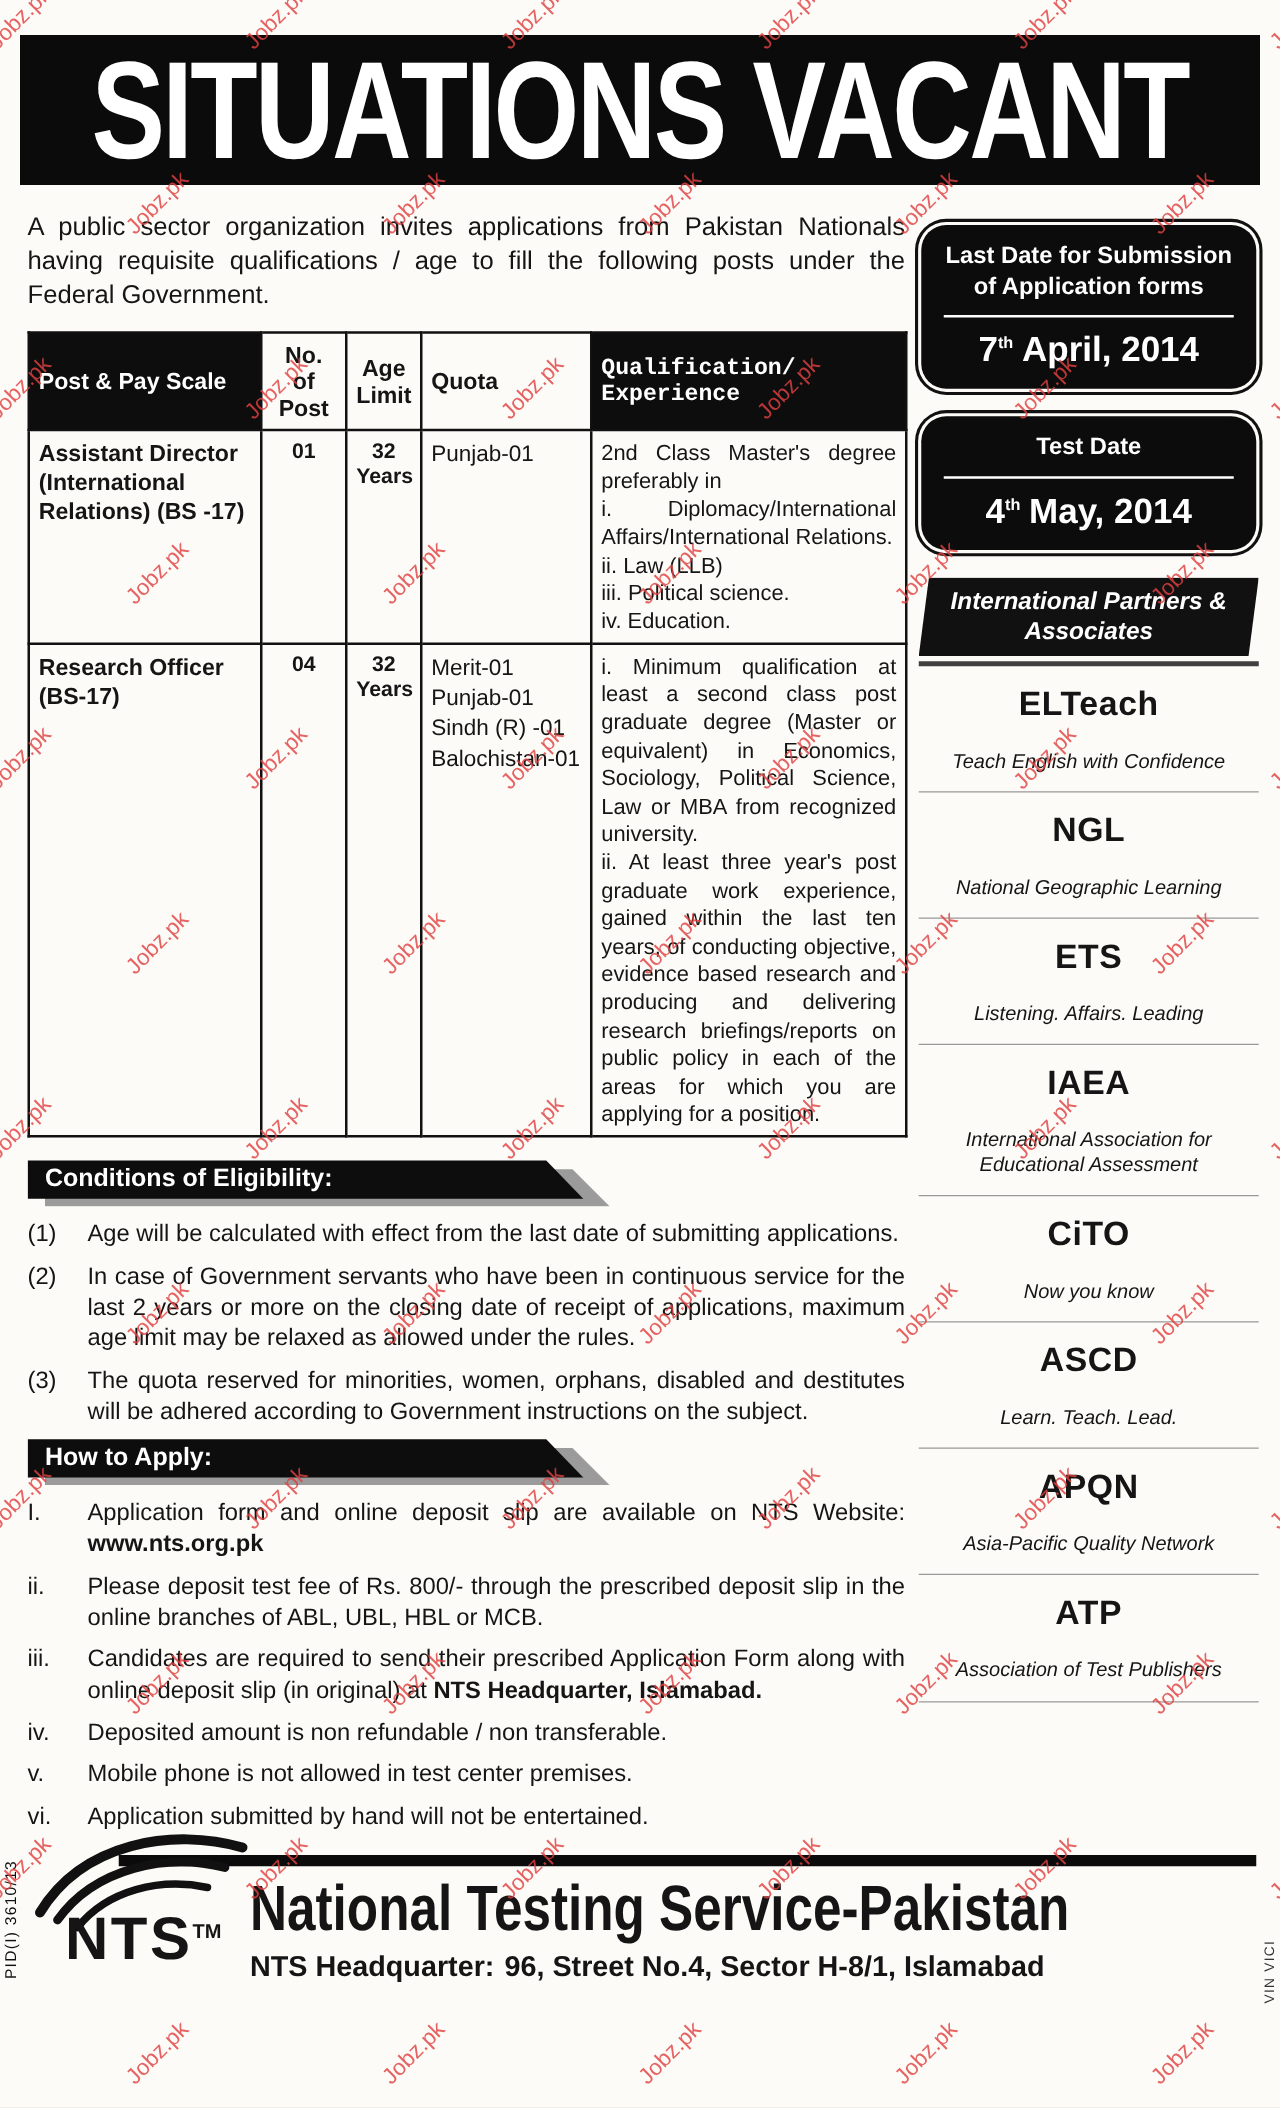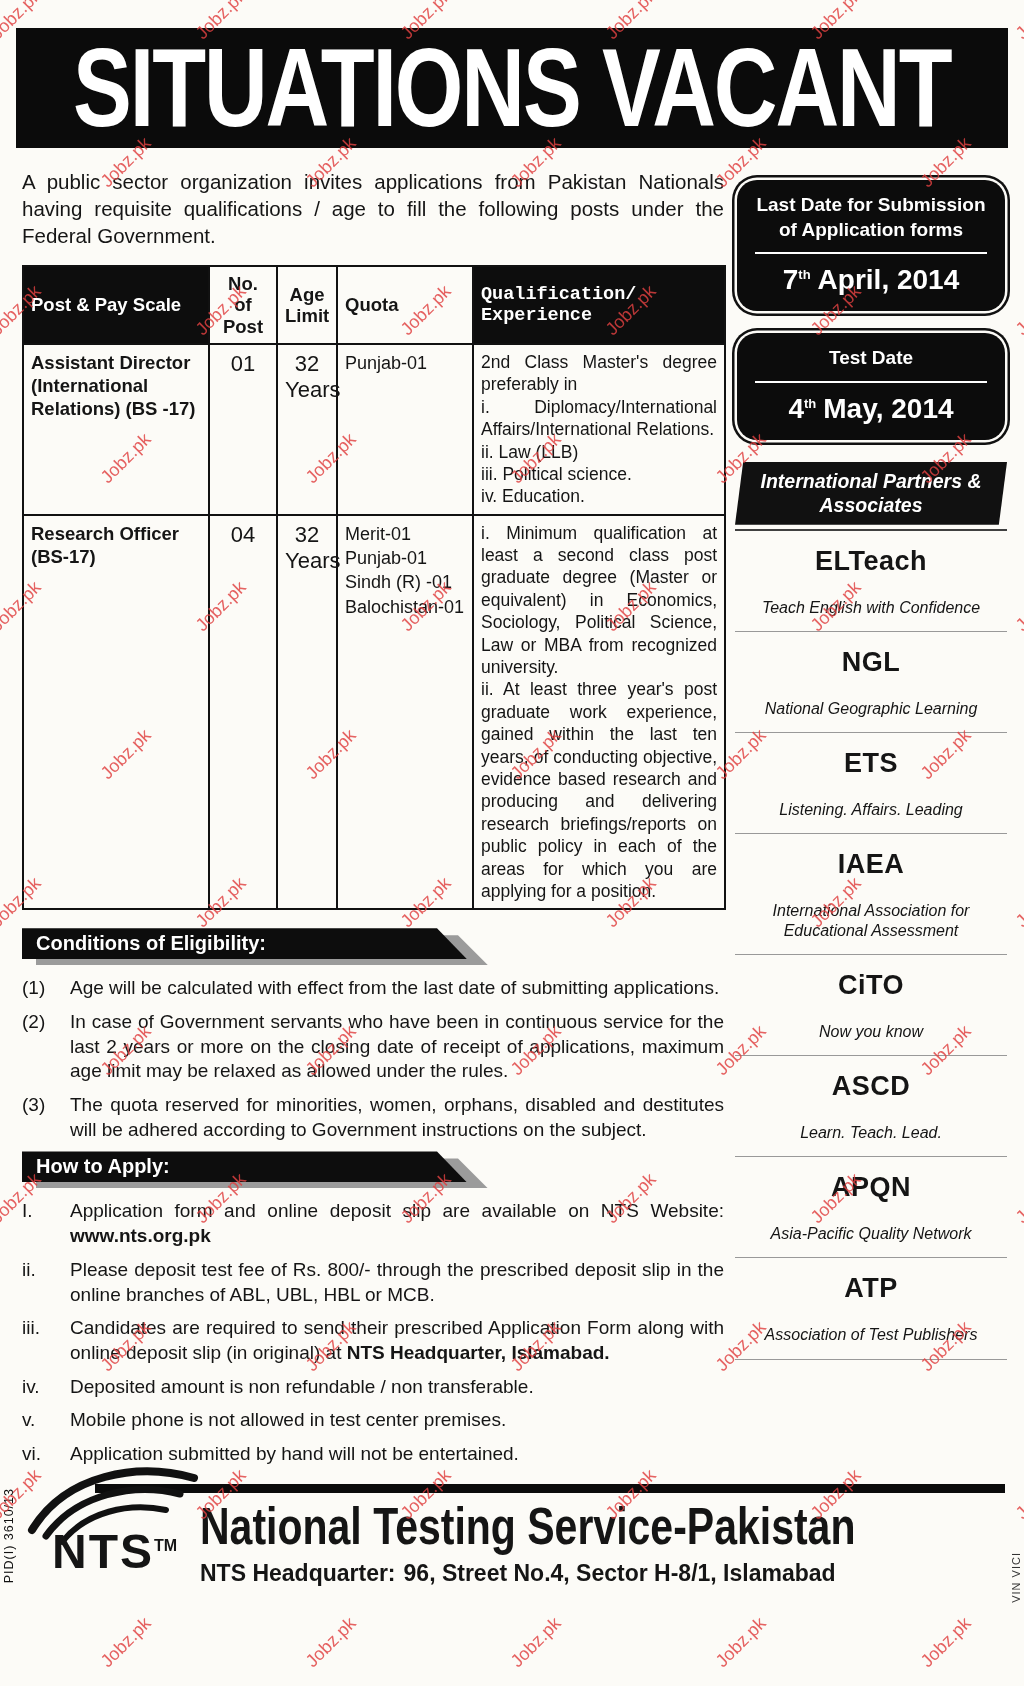--- a/index.html
+++ b/index.html
@@ -28,21 +28,21 @@
   .left-col{position:absolute;left:22px;top:166px;width:702px;}
   .intro{font-size:20.5px;line-height:1.32;text-align:justify;margin:2px 0 16px;}
   table.jobs{border-collapse:collapse;width:702px;table-layout:fixed;margin-bottom:18px;}
   table.jobs th,table.jobs td{border:2px solid #111;padding:6px 7px;vertical-align:top;}
   table.jobs th{vertical-align:middle;font-size:18.5px;line-height:1.15;}
   th.dark{background:#0d0d0d;color:#fff;font-size:19px;text-align:left;}
   th.dark.center{text-align:left;font-family:Liberation Mono, monospace;}
   .pre{white-space:pre-line;}
   .c-post{width:186px;} .c-no{width:68px;} .c-age{width:60px;} .c-quota{width:136px;} .c-qual{width:252px;}
   td.postcell{font-weight:bold;font-size:18.5px;line-height:1.25;}
-  td.centered{text-align:center;font-size:22px;}
+  td.centered{text-align:center;font-size:17px;font-weight:bold;}
   td.quotacell{font-size:18px;line-height:1.35;}
   td.qualcell{font-size:17.5px;line-height:1.28;text-align:justify;}
   
   .ribbon-wrap{position:relative;margin:8px 0 14px;height:34px;}
   .ribbon-wrap::before{
     content:"";position:absolute;left:14px;top:7px;width:452px;height:30px;
     background:#9b9b9b;clip-path:polygon(0 0,calc(100% - 30px) 0,100% 100%,0 100%);
   }
   .ribbon{
     position:absolute;left:0;top:0;z-index:1;width:445px;height:31px;
@@ -65,21 +65,21 @@
   .date-box .heading{font-weight:bold;font-size:19px;line-height:1.3;}
   .date-box hr{border:none;border-top:2px solid #fff;margin:10px 8px;}
   .date-line{font-weight:bold;font-size:28px;}
   .date-line sup{font-size:13px;}
   .date-rest{margin-left:7px;}
   .partners-banner{
     background:#111;color:#fff;text-align:center;font-weight:bold;font-style:italic;
     font-size:19.5px;line-height:1.25;padding:7px 4px;margin:16px 0 4px;
     clip-path:polygon(3% 0,100% 0,97% 100%,0 100%);
   }
-  .partners{border-top:2px solid #404040;}
+  .partners{border-top:4px solid #404040;}
   .partner{border-bottom:1px solid #999;text-align:center;padding:15px 4px 14px;}
   .partner .pname{font-weight:bold;font-size:27px;letter-spacing:.5px;}
   .partner .ptag{font-style:italic;font-size:16px;line-height:1.2;margin-top:21px;}
   
   .footer-bar{position:absolute;left:95px;top:1484px;width:910px;height:9px;background:#0b0b0b;}
   .logo-swoosh{position:absolute;left:26px;top:1458px;}
   .logo-text{position:absolute;left:52px;top:1524px;font-weight:bold;font-size:48px;letter-spacing:2px;}
   .logo-text sup{font-size:16px;letter-spacing:0;}
   .org-title{
     position:absolute;left:200px;top:1498px;font-weight:bold;font-size:41px;

